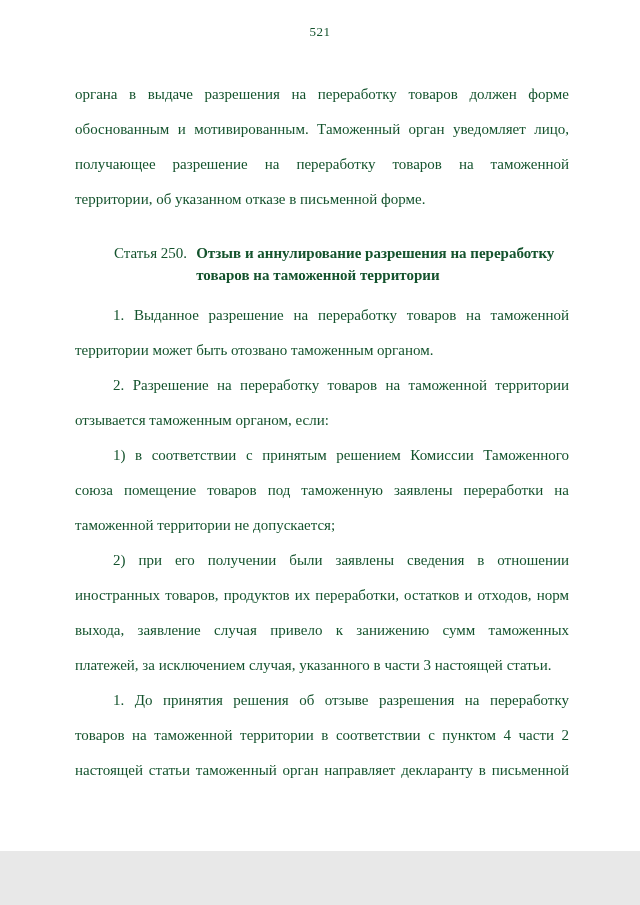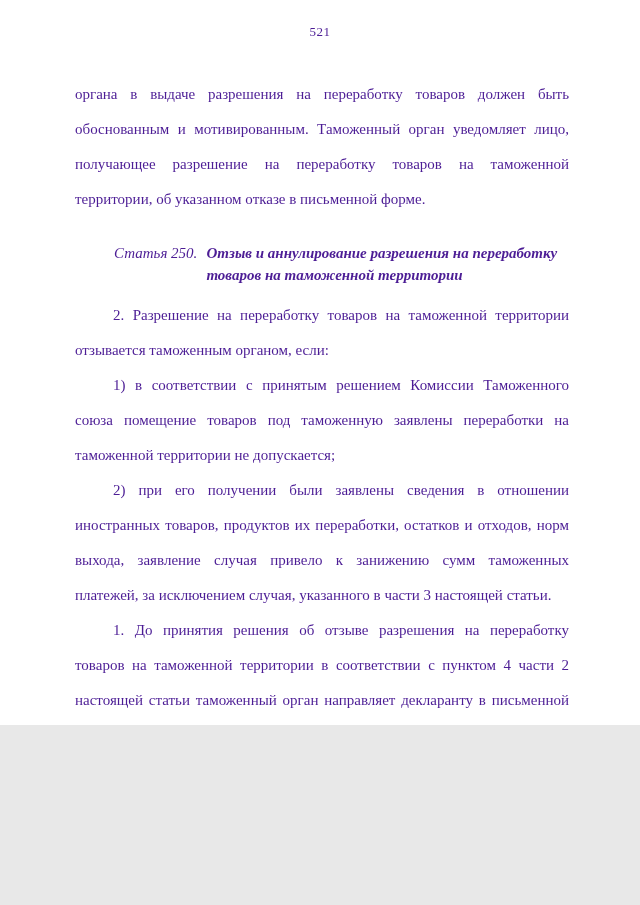--- a/index.html
+++ b/index.html
@@ -1,23 +1,23 @@
 <!DOCTYPE html>
 <html><head>
 <meta charset="utf-8">
 <style>
   html, body { margin: 0; padding: 0; background: #e8e8e8; }
   .page {
     position: relative;
     width: 640px;
-    height: 725px;
+    height: 851px;
     background: #ffffff;
     overflow: hidden;
     font-family: "Liberation Serif", "DejaVu Serif", serif;
-    color: #4c1d95;
+    color: #14532d;
   }
   .pageno {
     position: absolute;
     top: 24px;
     left: 0;
     width: 100%;
     text-align: center;
     font-size: 13px;
     letter-spacing: 0.5px;
   }
@@ -33,21 +33,20 @@
     text-align: justify;
     text-align-last: justify;
     white-space: nowrap;
   }
   .ln.indent { padding-left: 38px; }
   .ln.end { text-align-last: left; }
   .heading {
     display: flex;
     margin: 25px 0 12px 39px;
     font-size: 15px;
-    font-style: italic;
   }
   .h-label {
     white-space: nowrap;
     margin-right: 9px;
     line-height: 22px;
   }
   .h-title {
     font-weight: bold;
     line-height: 22px;
   }
@@ -56,34 +55,38 @@
 </head>
 <body>
 
 <div class="page">
 
   <div class="pageno">521</div>
 
   <div class="body">
 
     <div class="para">
-      <div class="ln">органа в выдаче разрешения на переработку товаров должен быть</div>
+      <div class="ln">органа в выдаче разрешения на переработку товаров должен форме</div>
       <div class="ln">обоснованным и мотивированным. Таможенный орган уведомляет лицо,</div>
       <div class="ln">получающее разрешение на переработку товаров на таможенной</div>
       <div class="ln end">территории, об указанном отказе в письменной форме.</div>
     </div>
 
     <div class="heading">
       <div class="h-label">Статья 250.</div>
       <div class="h-title">
         <div class="h-ln">Отзыв и аннулирование разрешения на переработку</div>
         <div class="h-ln">товаров на таможенной территории</div>
       </div>
     </div>
 
+    <div class="para">
+      <div class="ln indent">1. Выданное разрешение на переработку товаров на таможенной</div>
+      <div class="ln end">территории может быть отозвано таможенным органом.</div>
+    </div>
 
     <div class="para">
       <div class="ln indent">2. Разрешение на переработку товаров на таможенной территории</div>
       <div class="ln end">отзывается таможенным органом, если:</div>
     </div>
 
     <div class="para">
       <div class="ln indent">1) в соответствии с принятым решением Комиссии Таможенного</div>
       <div class="ln">союза помещение товаров под таможенную заявлены переработки на</div>
       <div class="ln end">таможенной территории не допускается;</div>

